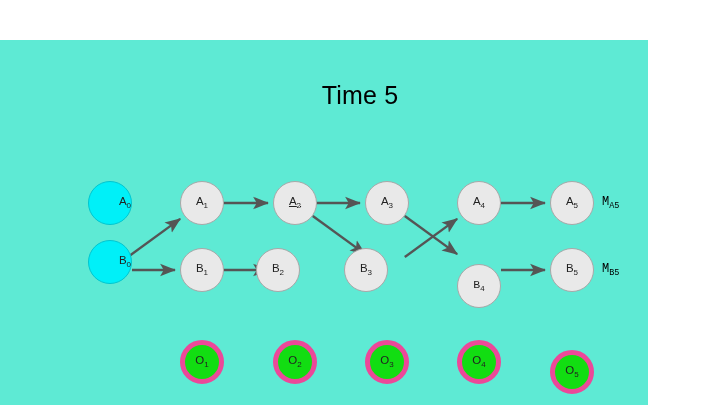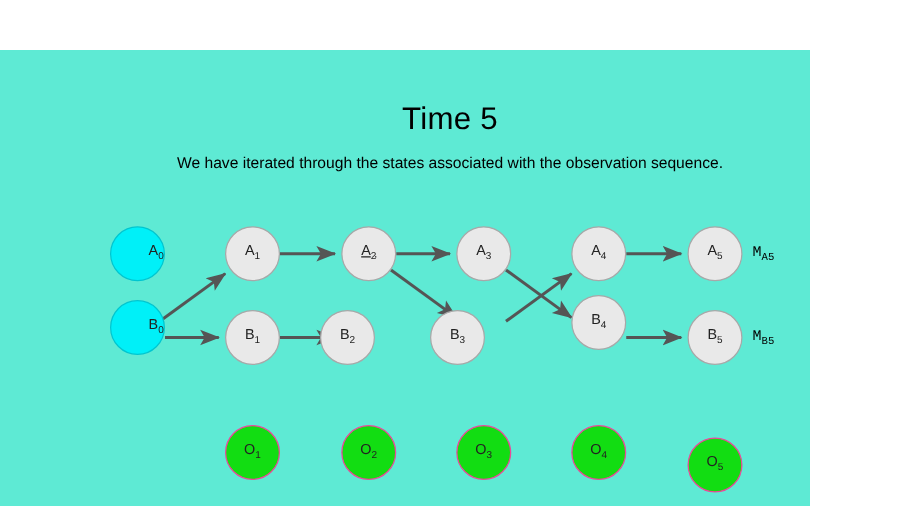--- a/index.html
+++ b/index.html
@@ -82,21 +82,21 @@
     background: #e9e9e9;
     border: 1px solid #a8a8a8;
   }
   .node-cyan {
     background: #00f0f8;
     border: 1px solid #00c6d0;
     justify-content: flex-end;
   }
   .node-green {
     background: #12dd12;
-    border: 1px solid #ec4899;
+    border: 5px solid #ec4899;
   }
 
   .mlabel {
     position: absolute;
     font-size: 12px;
     color: #000000;
     white-space: nowrap;
     font-family: Liberation Mono, monospace;
   }
   .mlabel sub {
@@ -119,21 +119,20 @@
     pointer-events: none;
   }
 </style>
 </head>
 <body>
 
 <div id="slide">
 
   <div id="title">Time 5</div>
 
-  <div id="subtitle">We have iterated through the states associated with the observation sequence.</div>
 
   <div id="diagram">
     <svg class="edges" viewBox="0 0 720 405">
       <defs>
         <marker id="arrowhead" markerWidth="7" markerHeight="7" refX="6.2" refY="3" orient="auto" markerUnits="strokeWidth">
           <path d="M0,0.4 L6.6,3 L0,5.6 L1.5,3 Z" fill="#555555"></path>
         </marker>
       </defs>
       <g id="edge-group">
           <line x1="127.78" y1="217.05" x2="180.17" y2="178.89" stroke="#555555" stroke-width="2.4" marker-end="url(#arrowhead)"></line>
@@ -173,21 +172,21 @@
         </div>
         <div class="node node-gray" style="left: 180px; top: 208px; width: 44px; height: 44px;">
           <span class="lbl"><span>B</span><sub>1</sub></span>
         </div>
         <div class="node node-gray" style="left: 256px; top: 208px; width: 44px; height: 44px; text-align: center;">
           <span class="lbl"><span>B</span><sub>2</sub></span>
         </div>
         <div class="node node-gray" style="left: 344px; top: 208px; width: 44px; height: 44px;">
           <span class="lbl"><span>B</span><sub>3</sub></span>
         </div>
-        <div class="node node-gray" style="left: 457px; top: 196px; width: 44px; height: 44px;">
+        <div class="node node-gray" style="left: 457px; top: 224px; width: 44px; height: 44px; font-family: Liberation Mono, monospace;">
           <span class="lbl"><span>B</span><sub>4</sub></span>
         </div>
         <div class="node node-gray" style="left: 550px; top: 208px; width: 44px; height: 44px;">
           <span class="lbl"><span>B</span><sub>5</sub></span>
         </div>
         <div class="node node-green" style="left: 180px; top: 300px; width: 44px; height: 44px;">
           <span class="lbl"><span>O</span><sub>1</sub></span>
         </div>
         <div class="node node-green" style="left: 273px; top: 300px; width: 44px; height: 44px; text-align: center;">
           <span class="lbl"><span>O</span><sub>2</sub></span>

